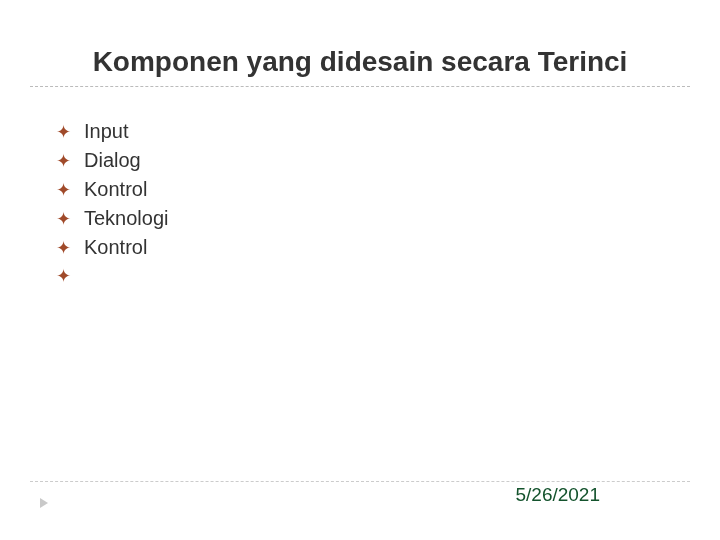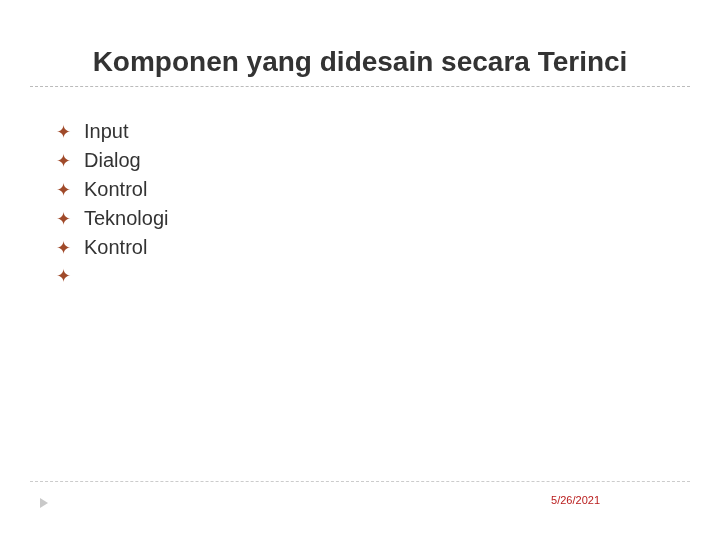--- a/index.html
+++ b/index.html
@@ -55,22 +55,22 @@
     position: absolute;
     left: 30px;
     right: 30px;
     bottom: 58px;
     border-top: 1px dashed #cccccc;
   }
   .footer-date {
     position: absolute;
     right: 120px;
     bottom: 34px;
-    font-size: 11px;
-    color: #b91c1c;
+    font-size: 19px;
+    color: #14532d;
   }
   .footer-marker {
     position: absolute;
     left: 40px;
     bottom: 32px;
     width: 0;
     height: 0;
     border-top: 5px solid transparent;
     border-bottom: 5px solid transparent;
     border-left: 8px solid #c9c9c9;

